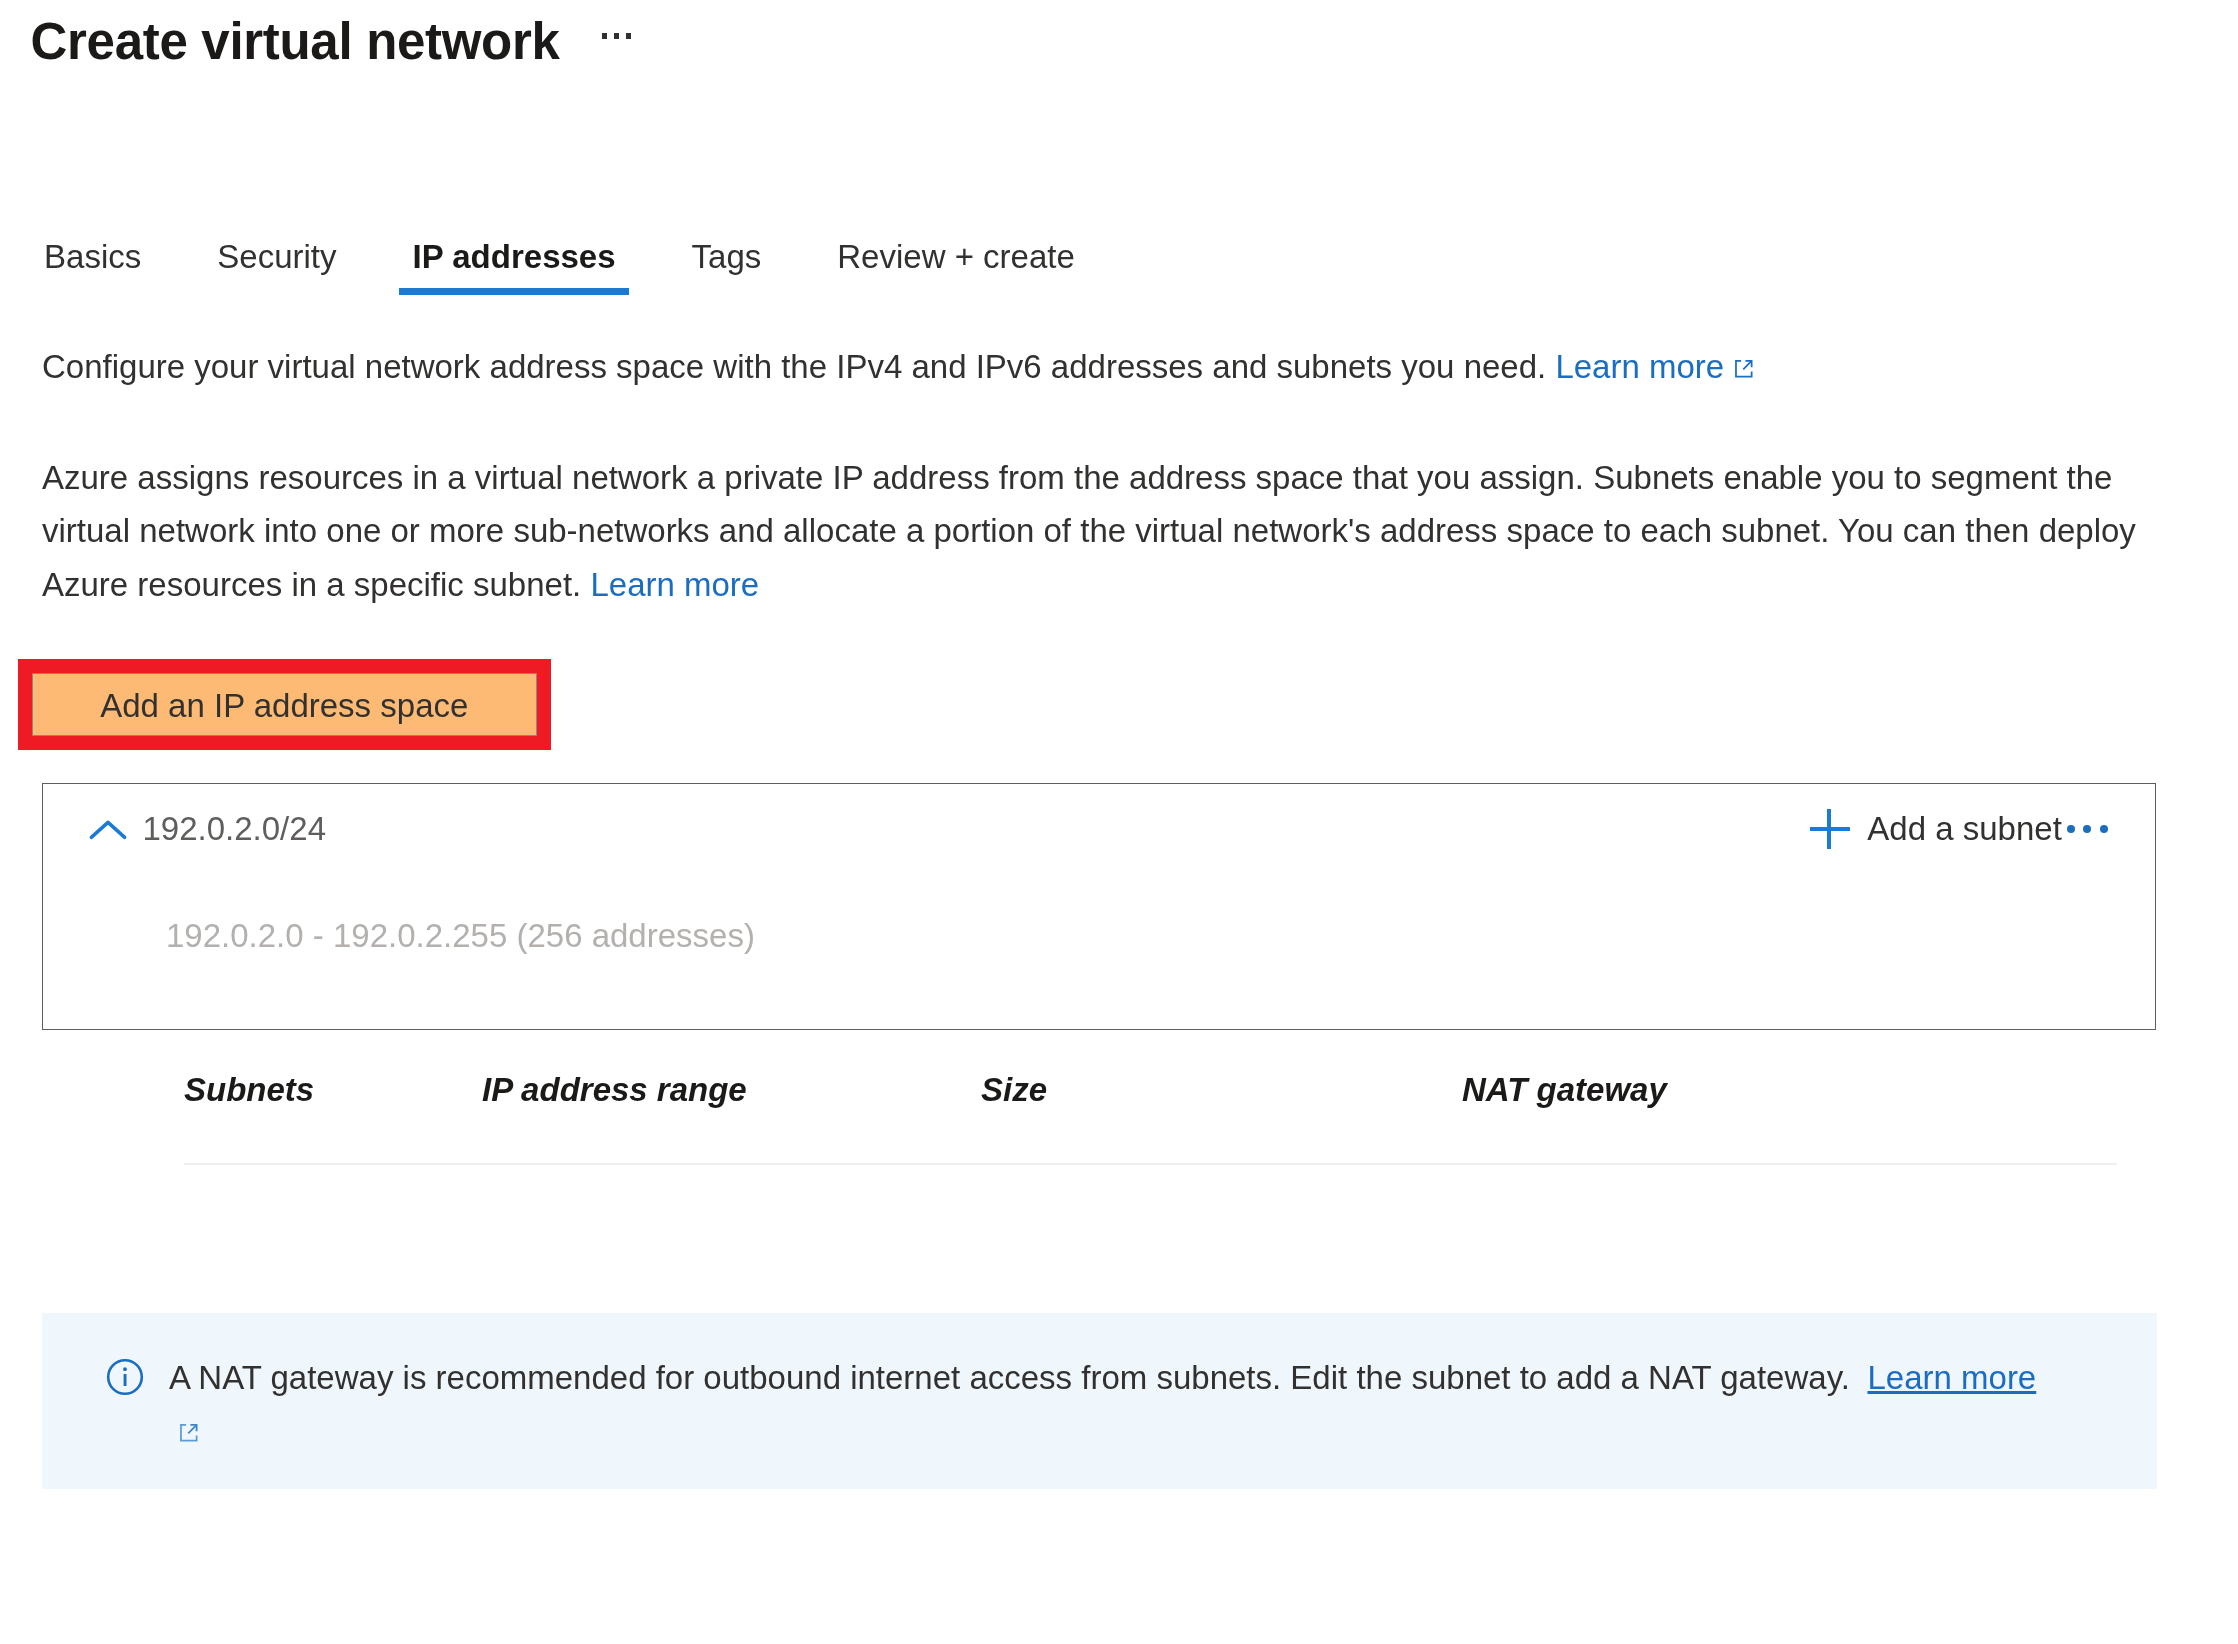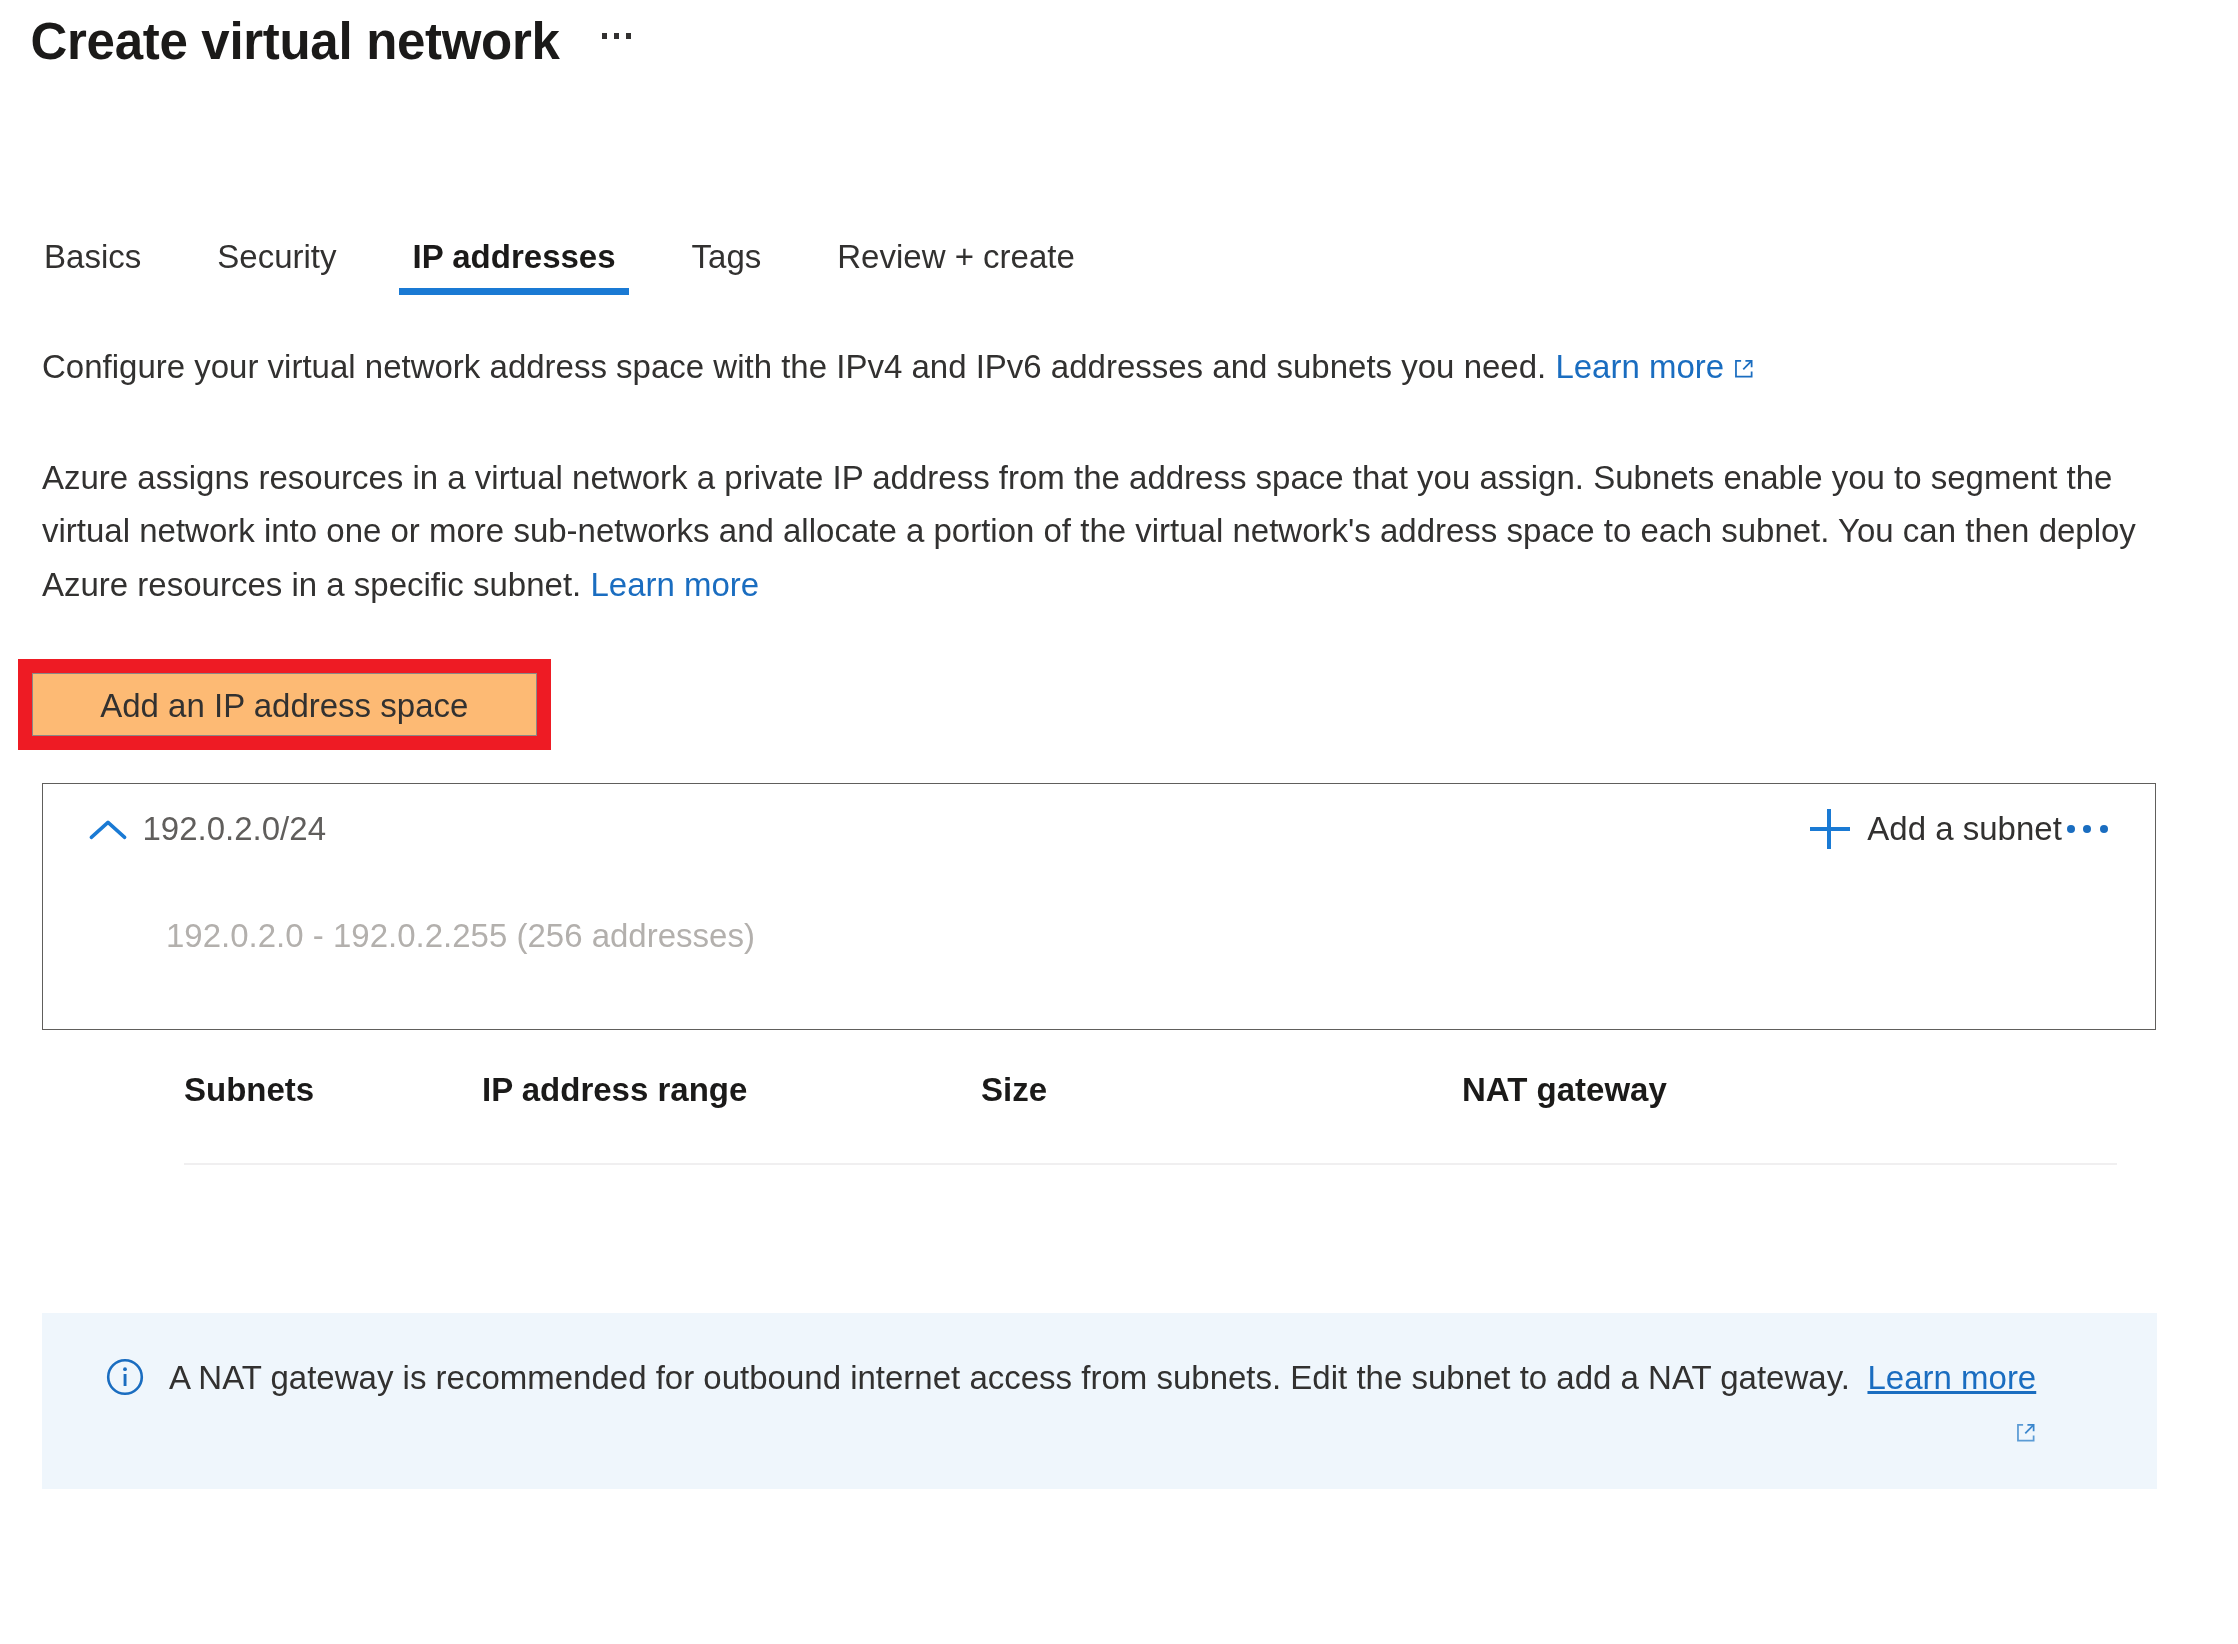--- a/index.html
+++ b/index.html
@@ -249,41 +249,41 @@
     top: 287px;
     right: 38px;
   }
   .subnet-head {
     display: flex;
     align-items: flex-start;
     font-size: 33px;
     font-weight: 700;
     color: #1b1a19;
     padding-bottom: 54px;
+    font-style: italic;
   }
   .col-subnets   { width: 298px; }
   .col-range     { width: 499px; }
   .col-size      { width: 481px; }
   .col-nat       { width: 481px; }
   .subnet-divider {
     height: 2.4px;
     background: #f0eff0;
     width: 100%;
   }
 
   
   .banner {
     position: absolute;
     left: 42px;
     top: 1313px;
     width: 2115px;
     height: 176px;
     background: #eff6fc;
     box-sizing: border-box;
-    text-align: right;
   }
   .banner-inner {
     position: absolute;
     left: 63px;
     top: 38px;
     right: 48px;
     display: flex;
     align-items: flex-start;
     gap: 24px;
   }

